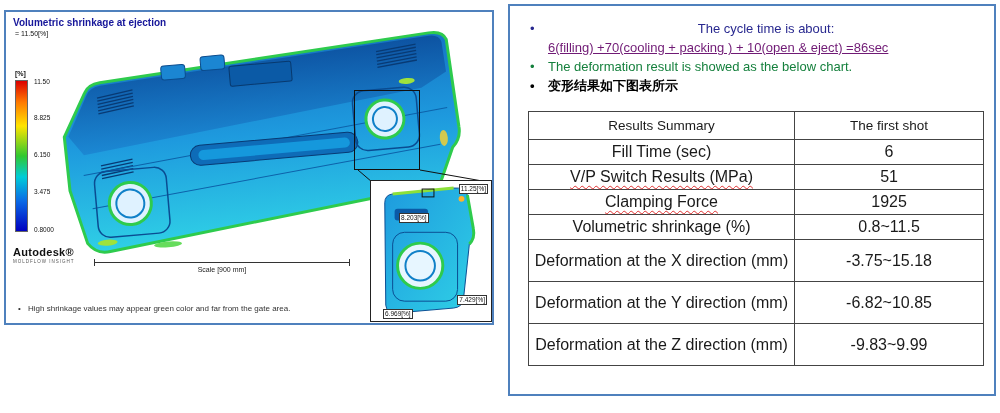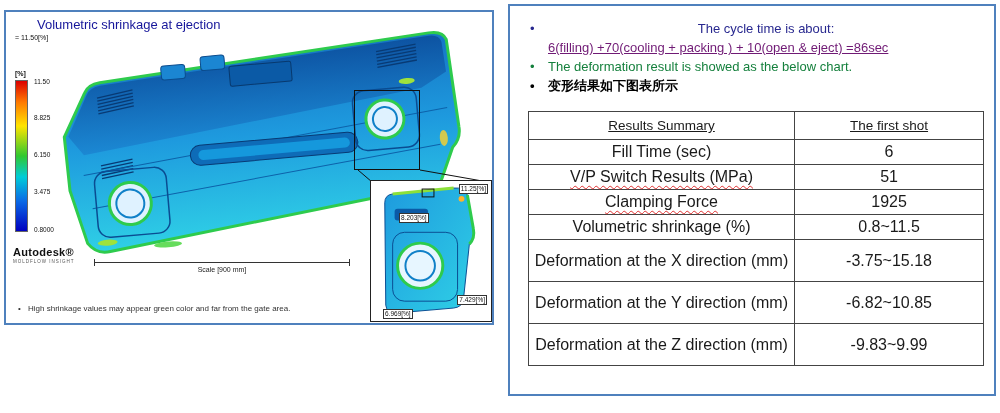--- a/index.html
+++ b/index.html
@@ -5,21 +5,21 @@
   * { margin:0; padding:0; box-sizing:border-box; }
   body { background:#ffffff; font-family:"Liberation Sans", sans-serif; }
   .canvas { position:relative; width:1000px; height:413px; background:#ffffff; overflow:hidden; }
 
   .panel { position:absolute; background:#ffffff; border:2px solid #4f81bd; }
   #left-panel  { left:4px;  top:10px; width:490px; height:315px; }
   #right-panel { left:508px; top:4px; width:488px; height:392px; }
 
   
   #plot-title { position:absolute; left:7px; top:5px; }
-  .t1 { font-size:13px; font-weight:normal; color:#16169a;margin-left:24px; }
+  .t1 { font-size:10px; font-weight:bold; color:#16169a; }
   .t2 { font-size:7px; color:#111; margin-top:2px; margin-left:2px; }
 
   #legend { position:absolute; left:9px; top:58px; }
   .legend-unit { font-size:7px; font-weight:bold; color:#111; margin-bottom:3px; }
   .legend-wrap { position:relative; }
   .legend-bar { width:13px; height:152px; border:1px solid #666;
     background:linear-gradient(to bottom,
       #dc0000 0%, #ff7800 14%, #ffe400 30%, #30c830 50%,
       #00ccd8 64%, #0a6ae6 80%, #0000c0 100%); }
   .lt { position:absolute; left:19px; font-size:6.5px; color:#111; white-space:nowrap; }
@@ -61,21 +61,21 @@
   .rb::before { content:"\2022"; position:absolute; left:8px; }
   .rb-formula { padding-left:26px; font-size:13px; line-height:19px; }
   .c-navy { color:#28288f;text-align:center; }
   .c-blue { color:#701a75;text-decoration:underline; }
   .c-dark { color:#15803d; }
   .c-cn { color:#000; font-weight:bold; }
 
   #results-table { border-collapse:collapse; margin:16px 0 0 6px; table-layout:fixed; }
   #results-table th, #results-table td { border:1px solid #444; text-align:center;
     color:#1a1a1a; padding:2px 4px; font-weight:normal; }
-  #results-table th { font-size:13.5px;text-decoration:underline; }
+  #results-table th { font-size:13.5px; }
   #results-table td { font-size:16px; }
   #results-table thead tr { height:28px; }
   tr.r-short { height:25px; }
   tr.r-tall  { height:42px; }
   .misspell { text-decoration:underline wavy #e03030; text-decoration-thickness:1px; text-underline-offset:3px; }
 </style>
 </head>
 <body>
 
 <div class="canvas">

